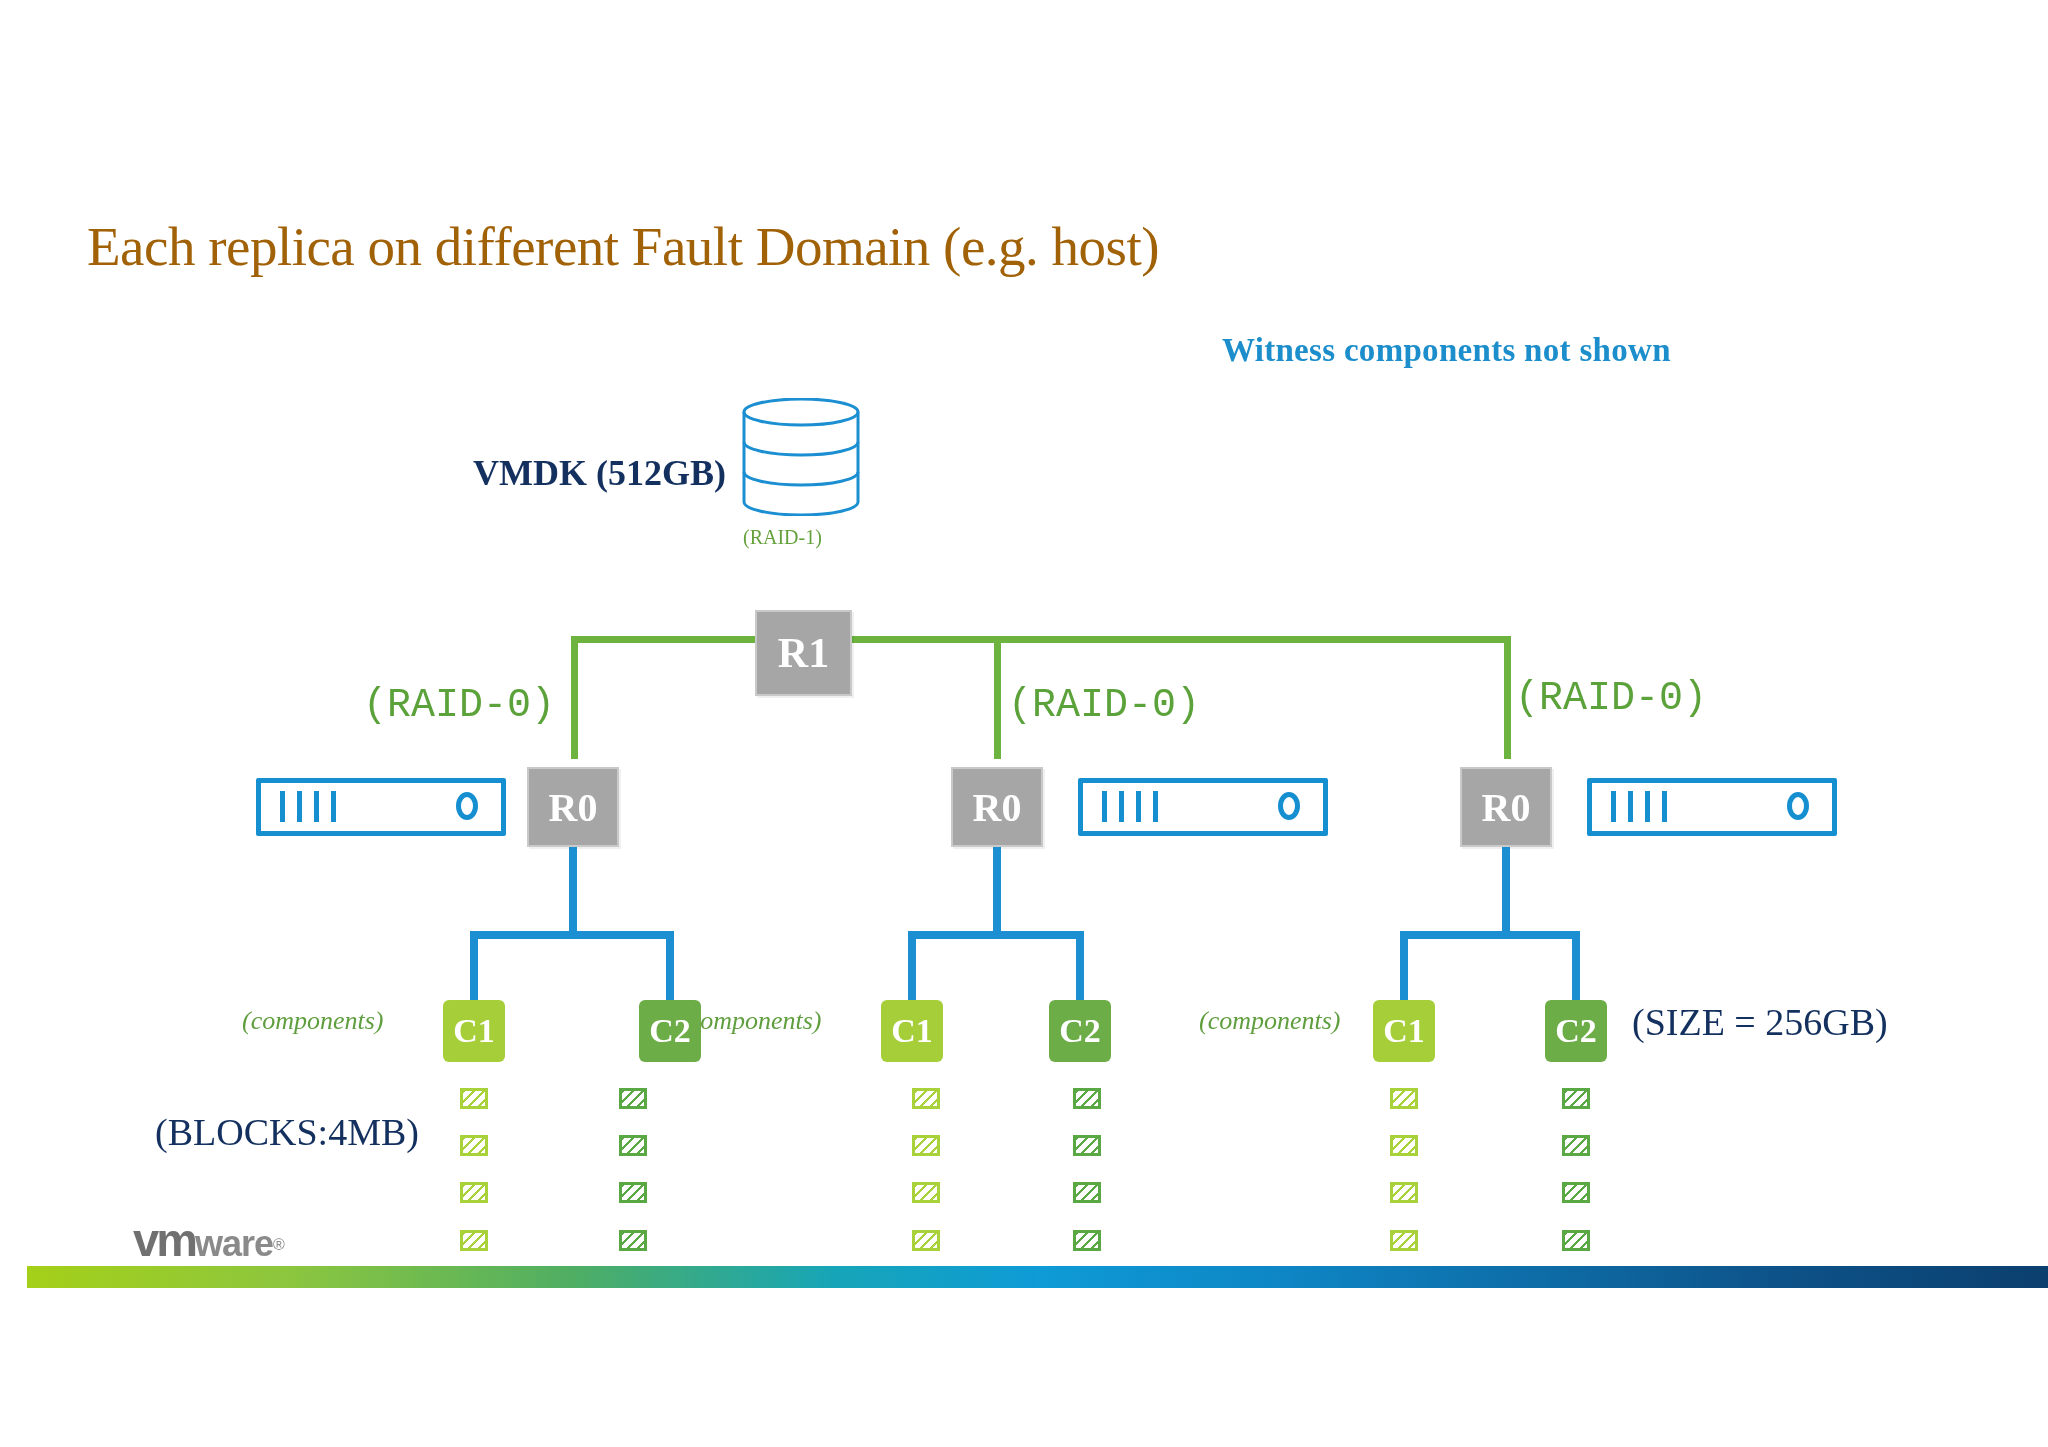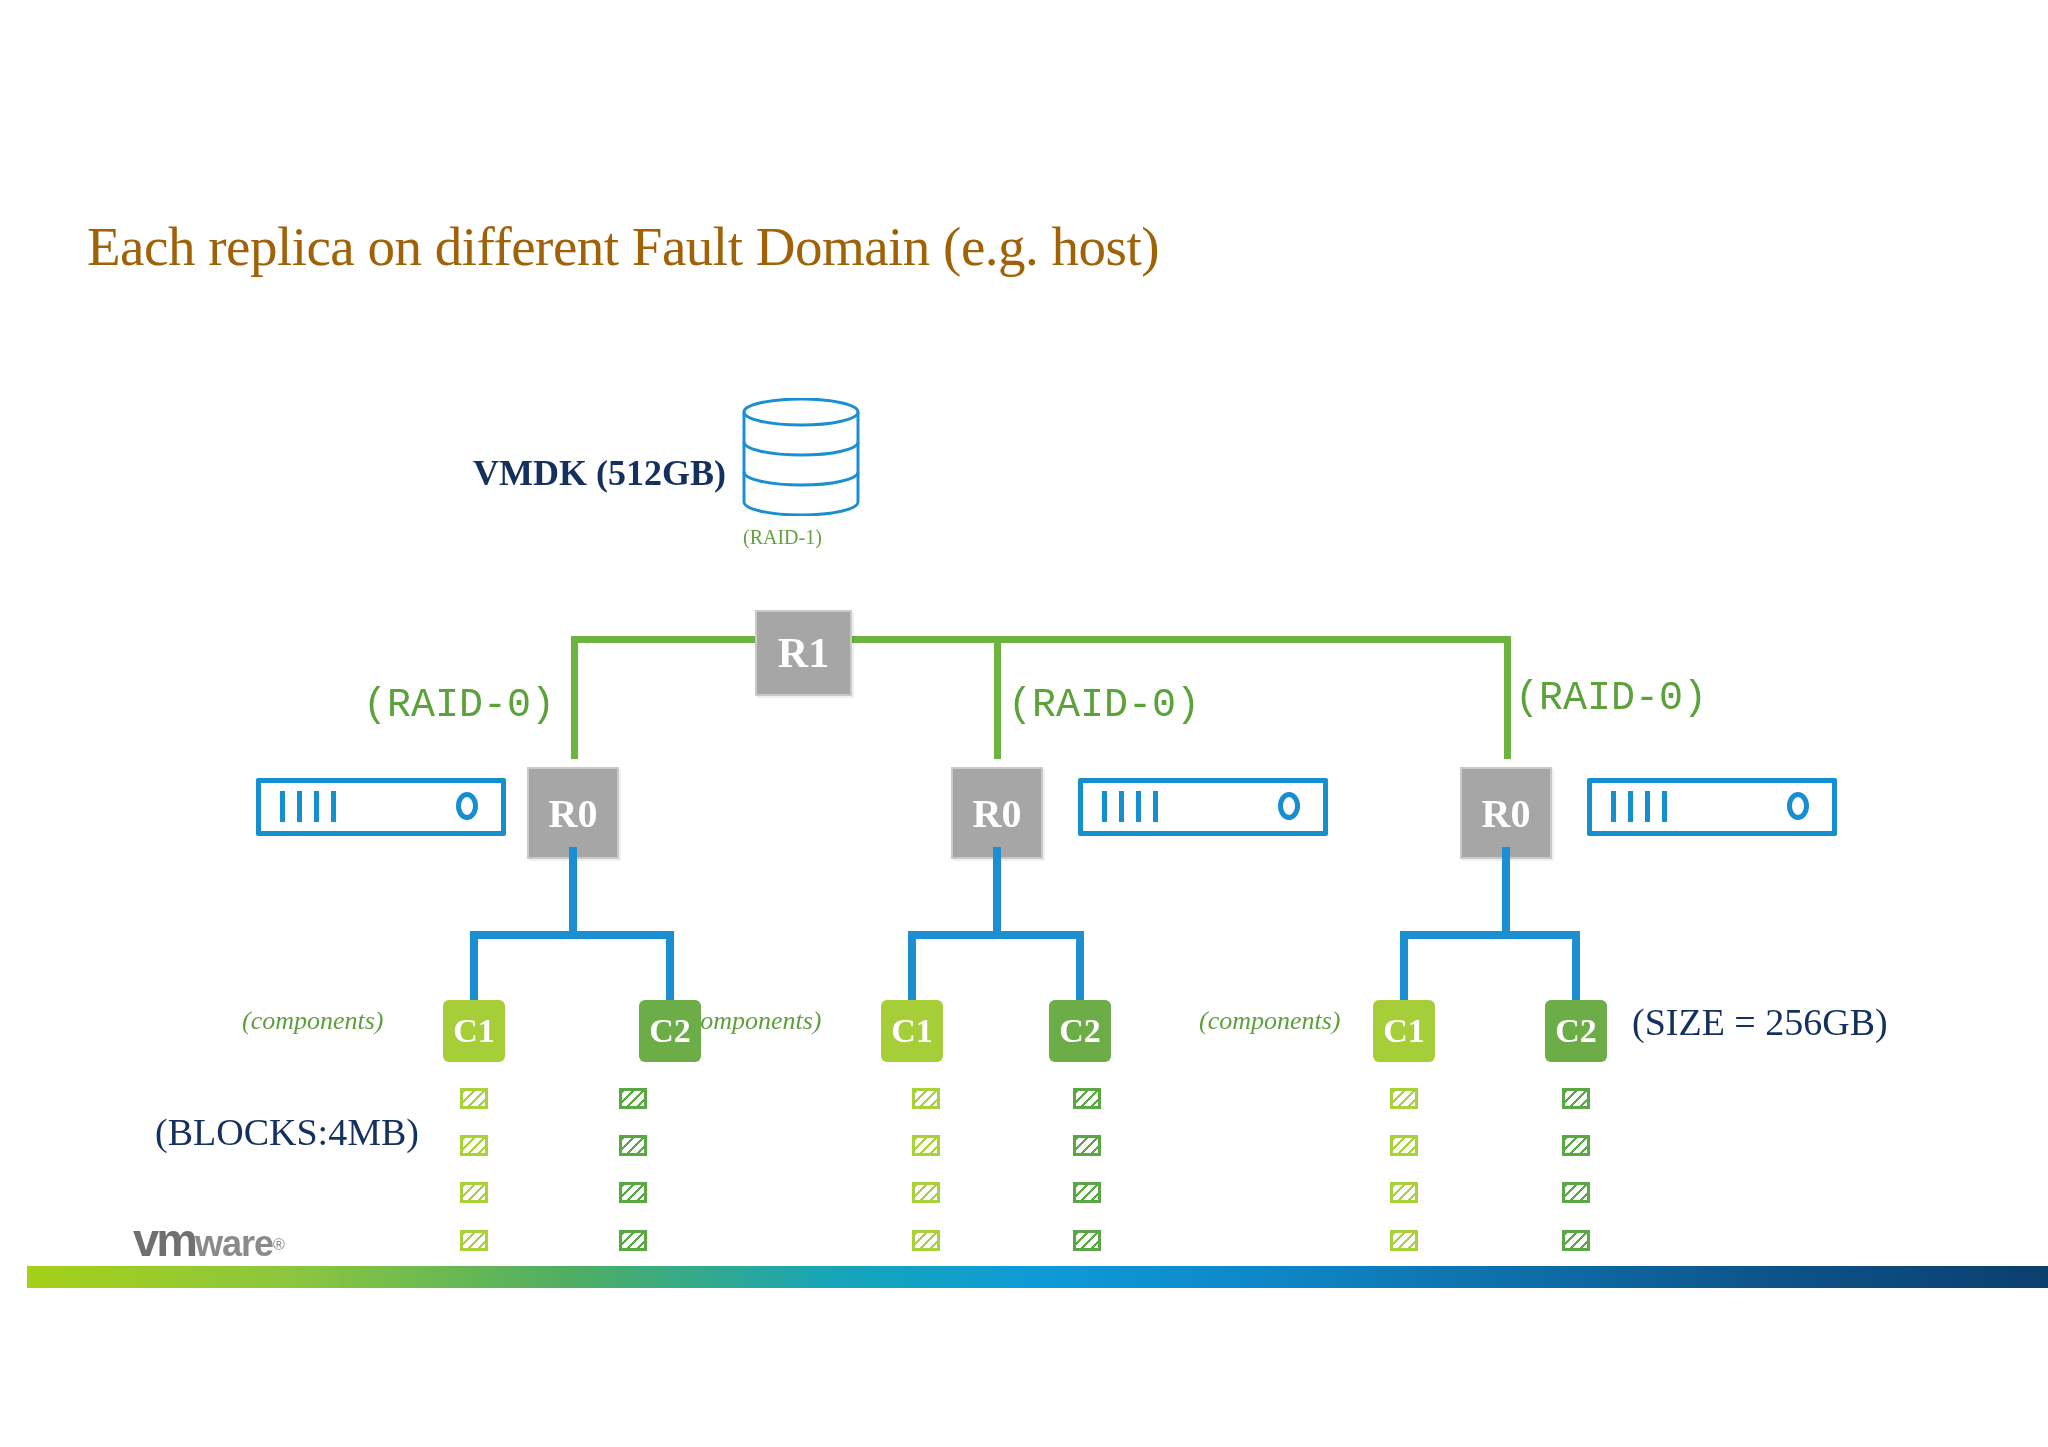--- a/index.html
+++ b/index.html
@@ -83,21 +83,21 @@
   .rbox{
     position:absolute;background:#a6a6a6;
     border:2px solid #c9c9c9;
     display:flex;align-items:center;justify-content:center;
     color:#ffffff;font-weight:700;
     box-sizing:border-box;
     box-shadow:2px 2px 0 rgba(0,0,0,0.06);
     margin-top:12px;
   }
   .r1box{left:755px;top:598px;width:97px;height:86px;font-size:42px;}
-  .r0box{width:92px;height:92px;font-size:40px;}
+  .r0box{width:92px;height:80px;font-size:40px;}
   .r0-a{left:527px;top:755px;}
   .r0-b{left:951px;top:755px;}
   .r0-c{left:1460px;top:755px;}
 
   
   .cbox{
     position:absolute;width:62px;height:62px;border-radius:6px;
     display:flex;align-items:center;justify-content:center;
     color:#ffffff;font-weight:700;font-size:34px;
   }
@@ -134,20 +134,21 @@
     background:linear-gradient(90deg,#a5d018 0%,#8cc63e 13%,#4fae63 27%,#16a5b8 40%,#0e9bd6 50%,#0e86c5 62%,#0e6ca6 75%,#0d5288 87%,#0b3f6e 100%);
   }
 </style>
 </head>
 <body>
 
 <div class="stage">
 
   <div class="title">Each replica on different Fault Domain (e.g. host)</div>
 
+  <div class="witness">Witness components not shown</div>
 
   <div class="vmdk-label">VMDK (512GB)</div>
   <div class="cyl">
     <svg width="130" height="118" viewBox="0 0 130 118">
       <ellipse cx="65" cy="14" rx="57" ry="13" fill="none" stroke="#1b8fd1" stroke-width="3"></ellipse>
       <path d="M8,14 L8,104" fill="none" stroke="#1b8fd1" stroke-width="3"></path>
       <path d="M122,14 L122,104" fill="none" stroke="#1b8fd1" stroke-width="3"></path>
       <path d="M8,104 A57,13 0 0 0 122,104" fill="none" stroke="#1b8fd1" stroke-width="3"></path>
       <path d="M8,44 A57,13 0 0 0 122,44" fill="none" stroke="#1b8fd1" stroke-width="3"></path>
       <path d="M8,74 A57,13 0 0 0 122,74" fill="none" stroke="#1b8fd1" stroke-width="3"></path>

